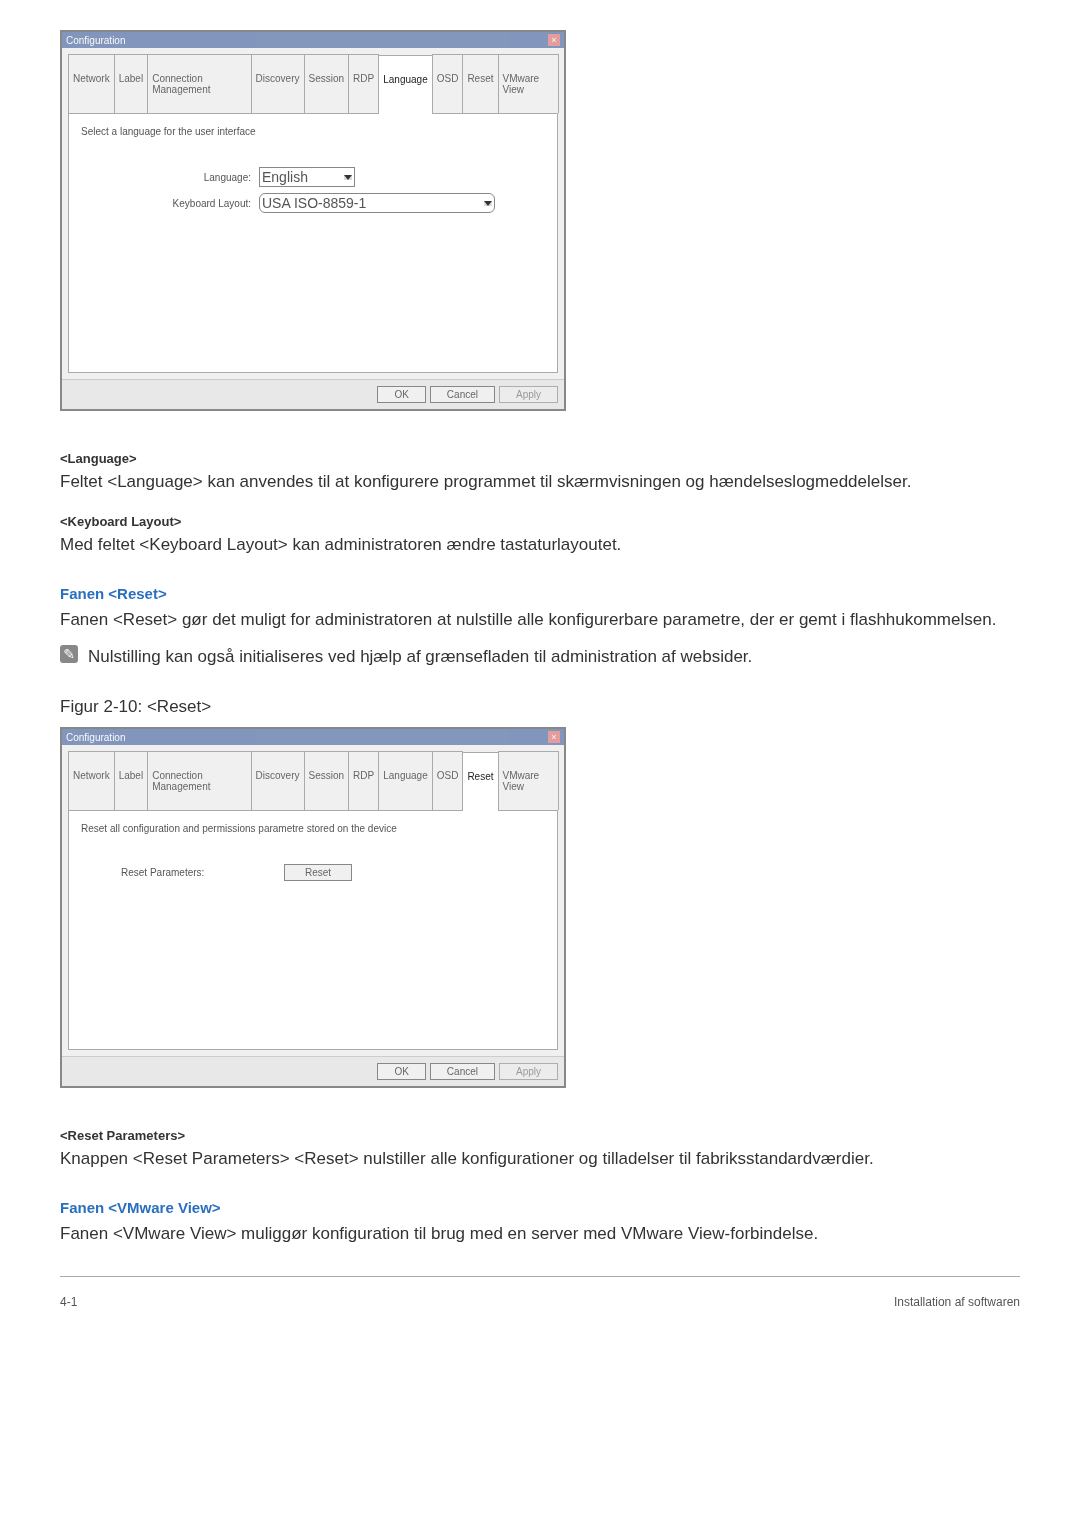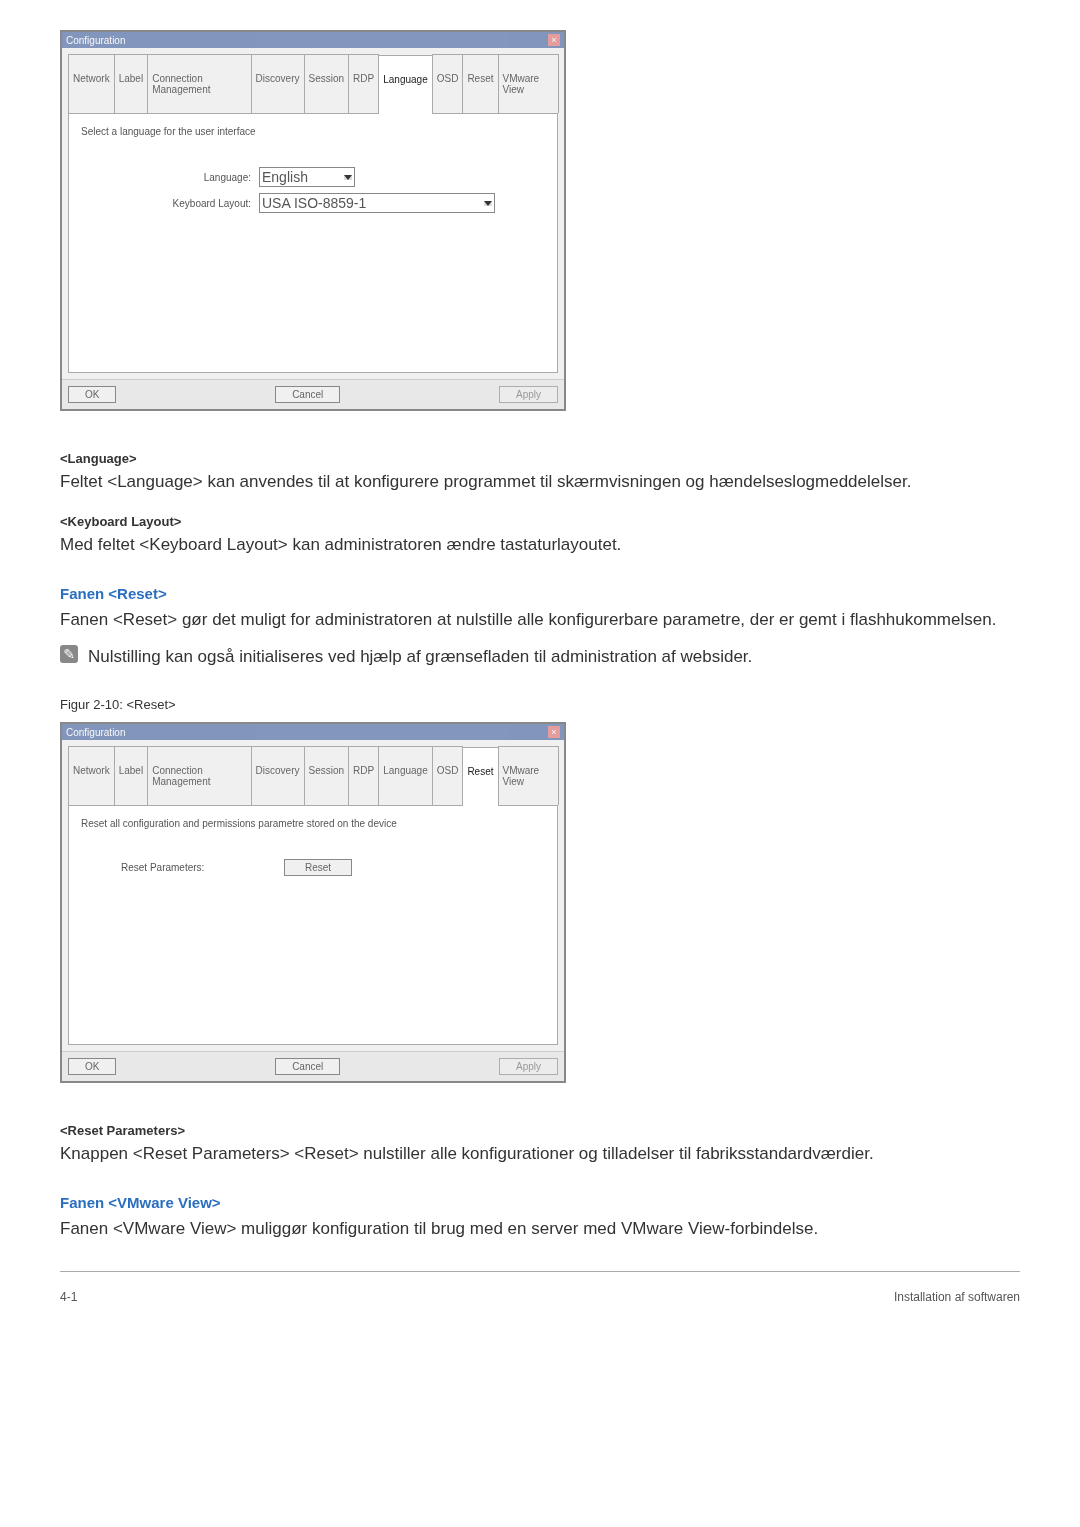--- a/index.html
+++ b/index.html
@@ -94,22 +94,22 @@
     border-left: 4px solid transparent;
     border-right: 4px solid transparent;
     border-top: 5px solid #333;
     margin-left: 4px;
     background:#ddd;
   }
   .buttonbar {
     background: #e8e8e8;
     padding: 6px;
     display: flex;
-    justify-content: space-between;
-    gap: 23px;
+    justify-content: flex-end;
+    gap: 4px;
     border-top: 1px solid #ccc;
   }
   .btn {
     border: 1px solid #888;
     background: #f0f0f0;
     font-size: 10px;
     padding: 2px 16px;
     color: #666;
   }
   .btn.muted { opacity: 0.6; }
@@ -146,21 +146,21 @@
     background: #888;
     border-radius: 3px;
     display: flex;
     align-items: center;
     justify-content: center;
     flex-shrink: 0;
     color: #fff;
     font-size: 14px;
   }
   .caption {
-    font-size: 13px;
+    font-size: 17px;
     color: #333;
     margin: 28px 0 10px 0;
   }
   .footer {
     border-top: 1px solid #aaa;
     margin: 30px 60px 0 60px;
     padding: 18px 0 30px 0;
     display: flex;
     justify-content: space-between;
     font-size: 12px;
@@ -193,21 +193,21 @@
       <div>Select a language for the user interface</div>
       <div class="formrow" style="margin-top:30px;">
         <label>Language:</label>
         <div class="combo" style="width:90px;">
           <span>English</span>
           <span class="arrow"></span>
         </div>
       </div>
       <div class="formrow" style="margin-top:6px;">
         <label>Keyboard Layout:</label>
-        <div class="combo" style="width:230px;">
+        <div class="combo" style="width:230px;border-radius:6px;">
           <span>USA ISO-8859-1</span>
           <span class="arrow"></span>
         </div>
       </div>
     </div>
     <div class="buttonbar">
       <div class="btn">OK</div>
       <div class="btn">Cancel</div>
       <div class="btn muted">Apply</div>
     </div>

